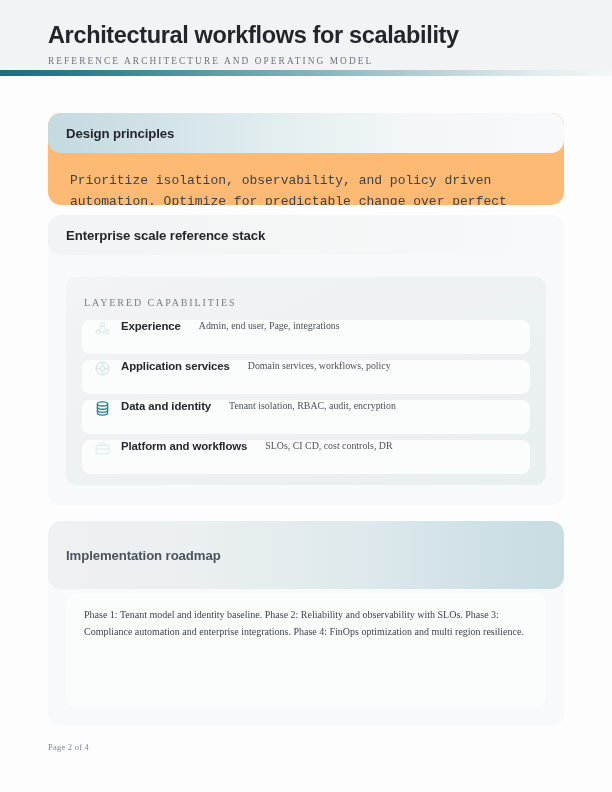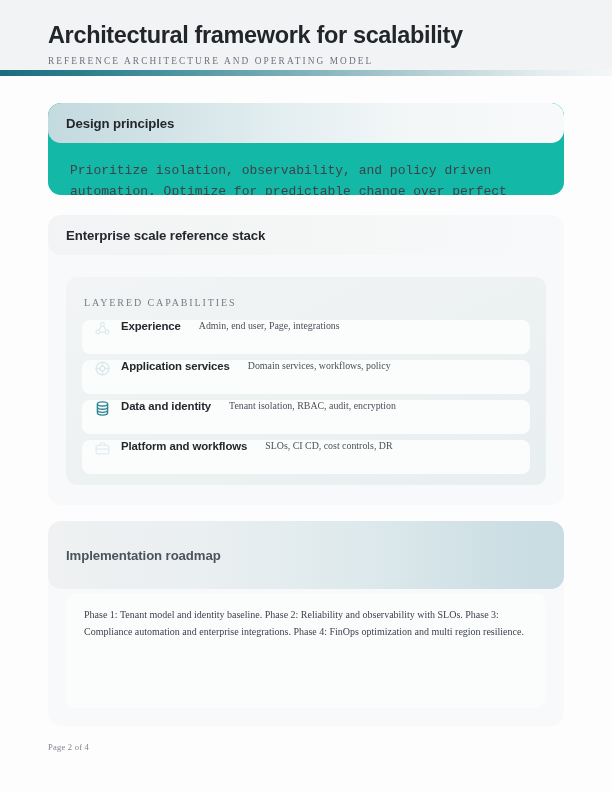--- a/index.html
+++ b/index.html
@@ -79,23 +79,23 @@
   }
   .card-head-title {
     font-size: 13.2px;
     font-weight: 700;
     color: #24282d;
     letter-spacing: -0.1px;
   }
 
   
   #card-principles {
-    top: 103px;
+    top: 113px;
     height: 92px;
-    background: #14b8a6;
+    background: #fdba74;
   }
   #card-principles .card-head {
     background: linear-gradient(90deg, #c3dadf 0%, #cfe1e5 18%, #e3eef0 45%, #f3f7f8 70%, #f8f9fa 100%);
   }
   .card-para {
     font-family: Liberation Mono, monospace;
     font-size: 13px;
     line-height: 1.62;
     color: #3d434b;
     padding: 13px 24px 0 18px;
@@ -217,21 +217,21 @@
     font-family: "Liberation Serif", serif;
     font-size: 8.6px;
     color: #80868e;
     letter-spacing: 0.2px;
   }
 </style>
 </head>
 <body>
 
 <div class="doc-header">
-  <h1 class="doc-title">Architectural framework for scalability</h1>
+  <h1 class="doc-title">Architectural workflows for scalability</h1>
   <div class="doc-subtitle">REFERENCE ARCHITECTURE AND OPERATING MODEL</div>
 </div>
 <div class="header-rule"></div>
 
 <div class="card" id="card-principles">
   <div class="card-head">
     <span class="card-head-title">Design principles</span>
   </div>
   <p class="card-para">Prioritize isolation, observability, and policy driven automation. Optimize for predictable change over perfect initial design.</p>
 </div>

